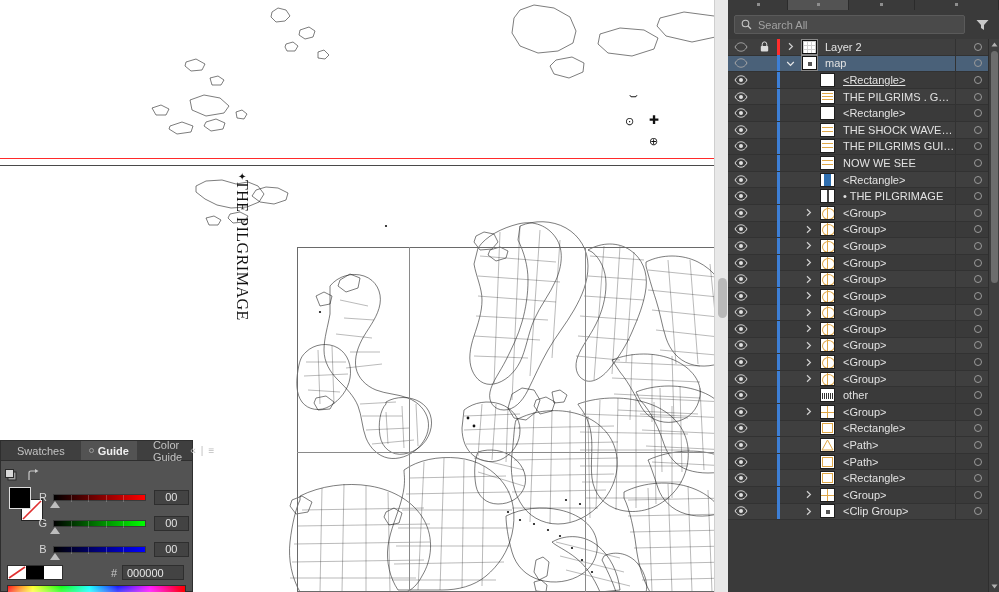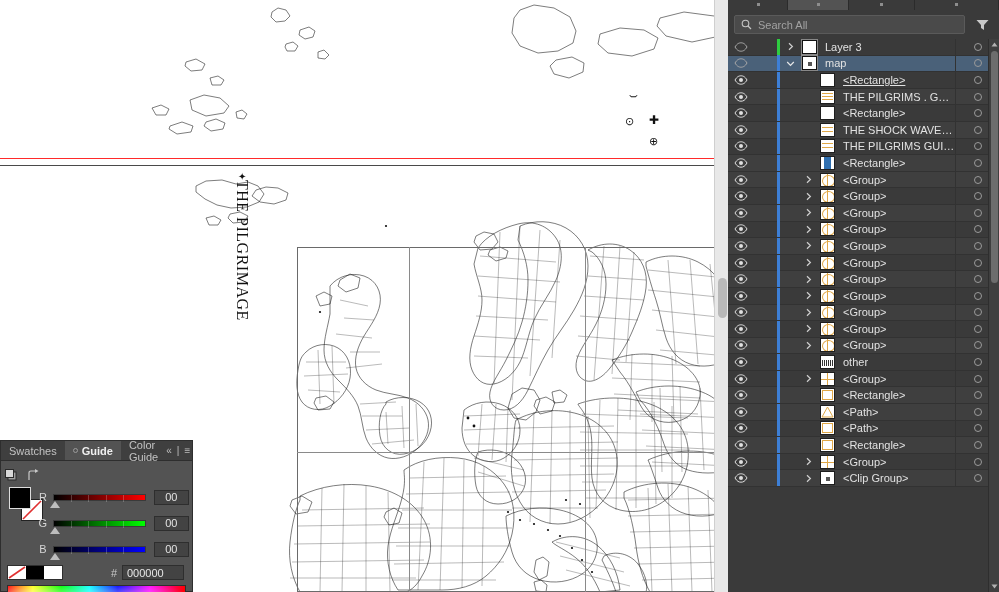--- a/index.html
+++ b/index.html
@@ -289,20 +289,21 @@
     display: flex; align-items: stretch;
     height: 20px;
     background: #3f3f3f;
     border-bottom: 1px solid #2e2e2e;
   }
   .ctab {
     display:flex; align-items:center;
     padding: 0 8px;
     font-size: 11px;
     color: #c2c2c2;
+    margin-left: 8px;
   }
   .ctab.active {
     background: #535353;
     color: #f0f0f0;
     font-weight: bold;
   }
   .ctab .tdot {
     width:5px;height:5px;border-radius:50%;
     border:1px solid #9a9a9a; margin-right:4px;
   }
@@ -626,190 +627,237 @@
         <input id="search-input" type="text" placeholder="Search All" style="">
       </div>
       <div id="filter-btn">
         <svg width="13" height="12" viewBox="0 0 13 12">
           <path d="M0.5 1 L12.5 1 L8 6 L8 11 L5 9 L5 6 Z" fill="#c9c9c9"></path>
         </svg>
       </div>
     </div>
 
     <div id="layer-list">
+        <div class="lrow">
+          <div class="c-eye">
+            <svg width="14" height="10" viewBox="0 0 14 10">
+              <path d="M1 5 C3 1.6 5 0.8 7 0.8 C9 0.8 11 1.6 13 5 C11 8.4 9 9.2 7 9.2 C5 9.2 3 8.4 1 5 Z" fill="none" stroke="#a8a8a8" stroke-width="1"></path>
+            </svg>
+          </div>
+          <div class="c-lock">
+            <svg width="9" height="11" viewBox="0 0 9 11">
+              <path d="M2.2 5 V3.2 A2.3 2.3 0 0 1 6.8 3.2 V5" fill="none" stroke="#dcdcdc" stroke-width="1"></path>
+              <rect x="0.8" y="5" width="7.4" height="5.4" rx="0.8" fill="#dcdcdc"></rect>
+            </svg>
+          </div>
+          <div class="c-color">
+            <div class="colorbar" style="background: rgb(255, 45, 45);"></div>
+          </div>
+          <div class="c-indent" style="width: 0px;"></div>
+          <div class="c-arrow">
+            <svg width="9" height="9" viewBox="0 0 9 9">
+              <path d="M3 1.2 L6.4 4.5 L3 7.8" fill="none" stroke="#cfcfcf" stroke-width="1.2"></path>
+            </svg>
+          </div>
+          <div class="c-thumb">
+            <div class="thumb t-grid sel"></div>
+          </div>
+          <div class="c-name">Layer 2</div>
+          <div class="c-target">
+            <div class="tgt"></div>
+          </div>
+        </div>
+        <div class="lrow selected">
+          <div class="c-eye">
+            <svg width="14" height="10" viewBox="0 0 14 10">
+              <path d="M1 5 C3 1.6 5 0.8 7 0.8 C9 0.8 11 1.6 13 5 C11 8.4 9 9.2 7 9.2 C5 9.2 3 8.4 1 5 Z" fill="none" stroke="#a8a8a8" stroke-width="1"></path>
+            </svg>
+          </div>
+          <div class="c-lock"></div>
+          <div class="c-color">
+            <div class="colorbar" style="background: rgb(61, 127, 214);"></div>
+          </div>
+          <div class="c-indent" style="width: 0px;"></div>
+          <div class="c-arrow">
+            <svg width="9" height="9" viewBox="0 0 9 9">
+              <path d="M1.2 3 L4.5 6.4 L7.8 3" fill="none" stroke="#e8e8e8" stroke-width="1.2"></path>
+            </svg>
+          </div>
+          <div class="c-thumb">
+            <div class="thumb t-dot sel"></div>
+          </div>
+          <div class="c-name">map</div>
+          <div class="c-target">
+            <div class="tgt"></div>
+          </div>
+        </div>
         <div class="lrow alt">
           <div class="c-eye">
             <svg width="14" height="10" viewBox="0 0 14 10">
-              <path d="M1 5 C3 1.6 5 0.8 7 0.8 C9 0.8 11 1.6 13 5 C11 8.4 9 9.2 7 9.2 C5 9.2 3 8.4 1 5 Z" fill="none" stroke="#a8a8a8" stroke-width="1"></path>
-            </svg>
-          </div>
-          <div class="c-lock"></div>
-          <div class="c-color">
-            <div class="colorbar" style="background: rgb(46, 204, 64);"></div>
-          </div>
-          <div class="c-indent" style="width: 0px;"></div>
-          <div class="c-arrow">
-            <svg width="9" height="9" viewBox="0 0 9 9">
-              <path d="M3 1.2 L6.4 4.5 L3 7.8" fill="none" stroke="#cfcfcf" stroke-width="1.2"></path>
-            </svg>
-          </div>
-          <div class="c-thumb">
-            <div class="thumb  sel"></div>
-          </div>
-          <div class="c-name">Layer 3</div>
-          <div class="c-target">
-            <div class="tgt"></div>
-          </div>
-        </div>
-        <div class="lrow selected">
-          <div class="c-eye">
-            <svg width="14" height="10" viewBox="0 0 14 10">
-              <path d="M1 5 C3 1.6 5 0.8 7 0.8 C9 0.8 11 1.6 13 5 C11 8.4 9 9.2 7 9.2 C5 9.2 3 8.4 1 5 Z" fill="none" stroke="#a8a8a8" stroke-width="1"></path>
-            </svg>
-          </div>
-          <div class="c-lock"></div>
-          <div class="c-color">
-            <div class="colorbar" style="background: rgb(61, 127, 214);"></div>
-          </div>
-          <div class="c-indent" style="width: 0px;"></div>
-          <div class="c-arrow">
-            <svg width="9" height="9" viewBox="0 0 9 9">
-              <path d="M1.2 3 L4.5 6.4 L7.8 3" fill="none" stroke="#e8e8e8" stroke-width="1.2"></path>
-            </svg>
-          </div>
-          <div class="c-thumb">
-            <div class="thumb t-dot sel"></div>
-          </div>
-          <div class="c-name">map</div>
+              <path d="M1 5 C3 1.6 5 0.8 7 0.8 C9 0.8 11 1.6 13 5 C11 8.4 9 9.2 7 9.2 C5 9.2 3 8.4 1 5 Z" fill="none" stroke="#e0e0e0" stroke-width="1"></path>
+              <circle cx="7" cy="5" r="2" fill="#e0e0e0"></circle>
+            </svg>
+          </div>
+          <div class="c-lock"></div>
+          <div class="c-color">
+            <div class="colorbar" style="background: rgb(61, 127, 214);"></div>
+          </div>
+          <div class="c-indent" style="width: 18px;"></div>
+          <div class="c-arrow"></div>
+          <div class="c-thumb">
+            <div class="thumb "></div>
+          </div>
+          <div class="c-name linked">&lt;Rectangle&gt;</div>
+          <div class="c-target">
+            <div class="tgt"></div>
+          </div>
+        </div>
+        <div class="lrow">
+          <div class="c-eye">
+            <svg width="14" height="10" viewBox="0 0 14 10">
+              <path d="M1 5 C3 1.6 5 0.8 7 0.8 C9 0.8 11 1.6 13 5 C11 8.4 9 9.2 7 9.2 C5 9.2 3 8.4 1 5 Z" fill="none" stroke="#e0e0e0" stroke-width="1"></path>
+              <circle cx="7" cy="5" r="2" fill="#e0e0e0"></circle>
+            </svg>
+          </div>
+          <div class="c-lock"></div>
+          <div class="c-color">
+            <div class="colorbar" style="background: rgb(61, 127, 214);"></div>
+          </div>
+          <div class="c-indent" style="width: 18px;"></div>
+          <div class="c-arrow"></div>
+          <div class="c-thumb">
+            <div class="thumb t-lines"></div>
+          </div>
+          <div class="c-name">THE PILGRIMS  . GUIDE MAP .</div>
           <div class="c-target">
             <div class="tgt"></div>
           </div>
         </div>
         <div class="lrow alt">
           <div class="c-eye">
             <svg width="14" height="10" viewBox="0 0 14 10">
               <path d="M1 5 C3 1.6 5 0.8 7 0.8 C9 0.8 11 1.6 13 5 C11 8.4 9 9.2 7 9.2 C5 9.2 3 8.4 1 5 Z" fill="none" stroke="#e0e0e0" stroke-width="1"></path>
               <circle cx="7" cy="5" r="2" fill="#e0e0e0"></circle>
             </svg>
           </div>
           <div class="c-lock"></div>
           <div class="c-color">
             <div class="colorbar" style="background: rgb(61, 127, 214);"></div>
           </div>
           <div class="c-indent" style="width: 18px;"></div>
           <div class="c-arrow"></div>
           <div class="c-thumb">
             <div class="thumb "></div>
           </div>
-          <div class="c-name linked">&lt;Rectangle&gt;</div>
+          <div class="c-name">&lt;Rectangle&gt;</div>
           <div class="c-target">
             <div class="tgt"></div>
           </div>
         </div>
         <div class="lrow">
           <div class="c-eye">
             <svg width="14" height="10" viewBox="0 0 14 10">
               <path d="M1 5 C3 1.6 5 0.8 7 0.8 C9 0.8 11 1.6 13 5 C11 8.4 9 9.2 7 9.2 C5 9.2 3 8.4 1 5 Z" fill="none" stroke="#e0e0e0" stroke-width="1"></path>
               <circle cx="7" cy="5" r="2" fill="#e0e0e0"></circle>
             </svg>
           </div>
           <div class="c-lock"></div>
           <div class="c-color">
             <div class="colorbar" style="background: rgb(61, 127, 214);"></div>
           </div>
           <div class="c-indent" style="width: 18px;"></div>
           <div class="c-arrow"></div>
           <div class="c-thumb">
-            <div class="thumb t-lines"></div>
-          </div>
-          <div class="c-name">THE PILGRIMS  . GUIDE MAP .</div>
+            <div class="thumb t-lines2"></div>
+          </div>
+          <div class="c-name">THE SHOCK WAVES FROM ...</div>
           <div class="c-target">
             <div class="tgt"></div>
           </div>
         </div>
         <div class="lrow alt">
           <div class="c-eye">
             <svg width="14" height="10" viewBox="0 0 14 10">
               <path d="M1 5 C3 1.6 5 0.8 7 0.8 C9 0.8 11 1.6 13 5 C11 8.4 9 9.2 7 9.2 C5 9.2 3 8.4 1 5 Z" fill="none" stroke="#e0e0e0" stroke-width="1"></path>
               <circle cx="7" cy="5" r="2" fill="#e0e0e0"></circle>
             </svg>
           </div>
           <div class="c-lock"></div>
           <div class="c-color">
             <div class="colorbar" style="background: rgb(61, 127, 214);"></div>
           </div>
           <div class="c-indent" style="width: 18px;"></div>
           <div class="c-arrow"></div>
           <div class="c-thumb">
-            <div class="thumb "></div>
+            <div class="thumb t-lines2"></div>
+          </div>
+          <div class="c-name">THE PILGRIMS GUIDE MAP</div>
+          <div class="c-target">
+            <div class="tgt"></div>
+          </div>
+        </div>
+        <div class="lrow alt">
+          <div class="c-eye">
+            <svg width="14" height="10" viewBox="0 0 14 10">
+              <path d="M1 5 C3 1.6 5 0.8 7 0.8 C9 0.8 11 1.6 13 5 C11 8.4 9 9.2 7 9.2 C5 9.2 3 8.4 1 5 Z" fill="none" stroke="#e0e0e0" stroke-width="1"></path>
+              <circle cx="7" cy="5" r="2" fill="#e0e0e0"></circle>
+            </svg>
+          </div>
+          <div class="c-lock"></div>
+          <div class="c-color">
+            <div class="colorbar" style="background: rgb(61, 127, 214);"></div>
+          </div>
+          <div class="c-indent" style="width: 18px;"></div>
+          <div class="c-arrow"></div>
+          <div class="c-thumb">
+            <div class="thumb t-lines2"></div>
+          </div>
+          <div class="c-name">NOW WE SEE</div>
+          <div class="c-target">
+            <div class="tgt"></div>
+          </div>
+        </div>
+        <div class="lrow">
+          <div class="c-eye">
+            <svg width="14" height="10" viewBox="0 0 14 10">
+              <path d="M1 5 C3 1.6 5 0.8 7 0.8 C9 0.8 11 1.6 13 5 C11 8.4 9 9.2 7 9.2 C5 9.2 3 8.4 1 5 Z" fill="none" stroke="#e0e0e0" stroke-width="1"></path>
+              <circle cx="7" cy="5" r="2" fill="#e0e0e0"></circle>
+            </svg>
+          </div>
+          <div class="c-lock"></div>
+          <div class="c-color">
+            <div class="colorbar" style="background: rgb(61, 127, 214);"></div>
+          </div>
+          <div class="c-indent" style="width: 18px;"></div>
+          <div class="c-arrow"></div>
+          <div class="c-thumb">
+            <div class="thumb t-bluebar"></div>
           </div>
           <div class="c-name">&lt;Rectangle&gt;</div>
           <div class="c-target">
             <div class="tgt"></div>
           </div>
         </div>
-        <div class="lrow">
+        <div class="lrow alt">
           <div class="c-eye">
             <svg width="14" height="10" viewBox="0 0 14 10">
               <path d="M1 5 C3 1.6 5 0.8 7 0.8 C9 0.8 11 1.6 13 5 C11 8.4 9 9.2 7 9.2 C5 9.2 3 8.4 1 5 Z" fill="none" stroke="#e0e0e0" stroke-width="1"></path>
               <circle cx="7" cy="5" r="2" fill="#e0e0e0"></circle>
             </svg>
           </div>
           <div class="c-lock"></div>
           <div class="c-color">
             <div class="colorbar" style="background: rgb(61, 127, 214);"></div>
           </div>
           <div class="c-indent" style="width: 18px;"></div>
           <div class="c-arrow"></div>
           <div class="c-thumb">
-            <div class="thumb t-lines2"></div>
-          </div>
-          <div class="c-name">THE SHOCK WAVES FROM ...</div>
-          <div class="c-target">
-            <div class="tgt"></div>
-          </div>
-        </div>
-        <div class="lrow alt">
-          <div class="c-eye">
-            <svg width="14" height="10" viewBox="0 0 14 10">
-              <path d="M1 5 C3 1.6 5 0.8 7 0.8 C9 0.8 11 1.6 13 5 C11 8.4 9 9.2 7 9.2 C5 9.2 3 8.4 1 5 Z" fill="none" stroke="#e0e0e0" stroke-width="1"></path>
-              <circle cx="7" cy="5" r="2" fill="#e0e0e0"></circle>
-            </svg>
-          </div>
-          <div class="c-lock"></div>
-          <div class="c-color">
-            <div class="colorbar" style="background: rgb(61, 127, 214);"></div>
-          </div>
-          <div class="c-indent" style="width: 18px;"></div>
-          <div class="c-arrow"></div>
-          <div class="c-thumb">
-            <div class="thumb t-lines2"></div>
-          </div>
-          <div class="c-name">THE PILGRIMS GUIDE MAP</div>
-          <div class="c-target">
-            <div class="tgt"></div>
-          </div>
-        </div>
-        <div class="lrow">
-          <div class="c-eye">
-            <svg width="14" height="10" viewBox="0 0 14 10">
-              <path d="M1 5 C3 1.6 5 0.8 7 0.8 C9 0.8 11 1.6 13 5 C11 8.4 9 9.2 7 9.2 C5 9.2 3 8.4 1 5 Z" fill="none" stroke="#e0e0e0" stroke-width="1"></path>
-              <circle cx="7" cy="5" r="2" fill="#e0e0e0"></circle>
-            </svg>
-          </div>
-          <div class="c-lock"></div>
-          <div class="c-color">
-            <div class="colorbar" style="background: rgb(61, 127, 214);"></div>
-          </div>
-          <div class="c-indent" style="width: 18px;"></div>
-          <div class="c-arrow"></div>
-          <div class="c-thumb">
-            <div class="thumb t-bluebar"></div>
-          </div>
-          <div class="c-name">&lt;Rectangle&gt;</div>
+            <div class="thumb t-thinbar"></div>
+          </div>
+          <div class="c-name">• THE PILGRIMAGE</div>
           <div class="c-target">
             <div class="tgt"></div>
           </div>
         </div>
         <div class="lrow">
           <div class="c-eye">
             <svg width="14" height="10" viewBox="0 0 14 10">
               <path d="M1 5 C3 1.6 5 0.8 7 0.8 C9 0.8 11 1.6 13 5 C11 8.4 9 9.2 7 9.2 C5 9.2 3 8.4 1 5 Z" fill="none" stroke="#e0e0e0" stroke-width="1"></path>
               <circle cx="7" cy="5" r="2" fill="#e0e0e0"></circle>
             </svg>

